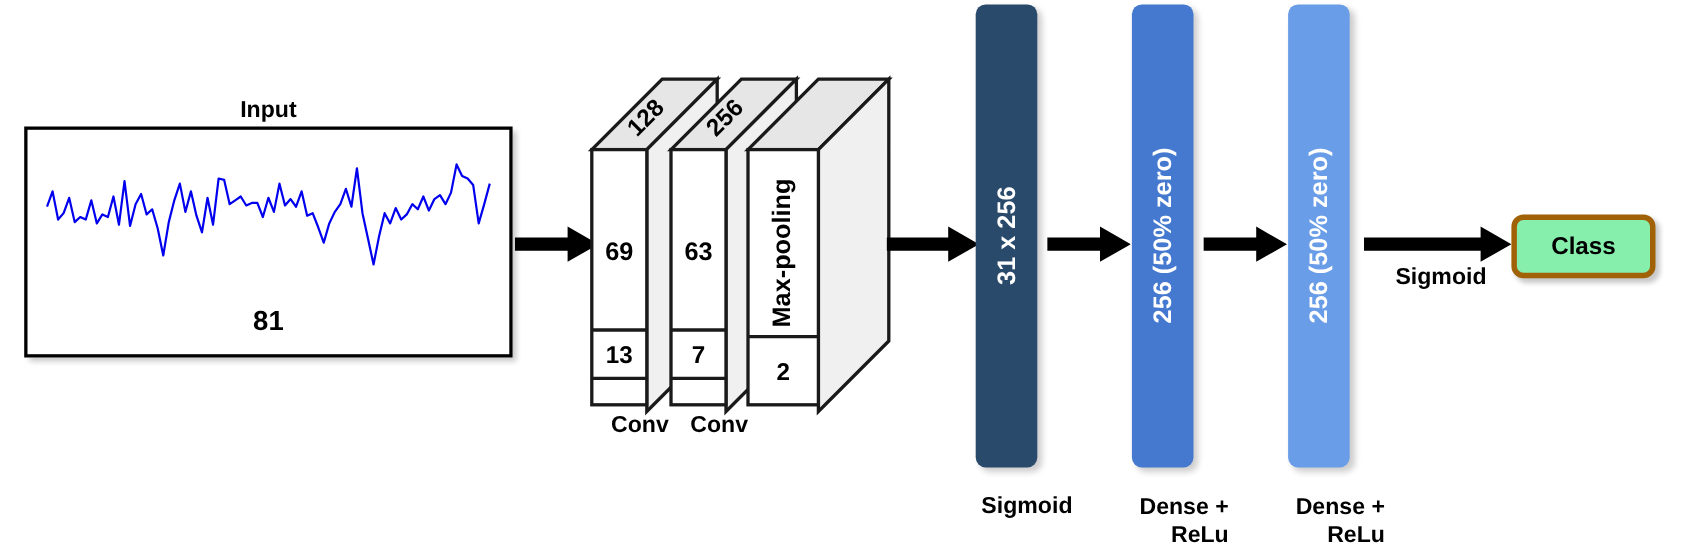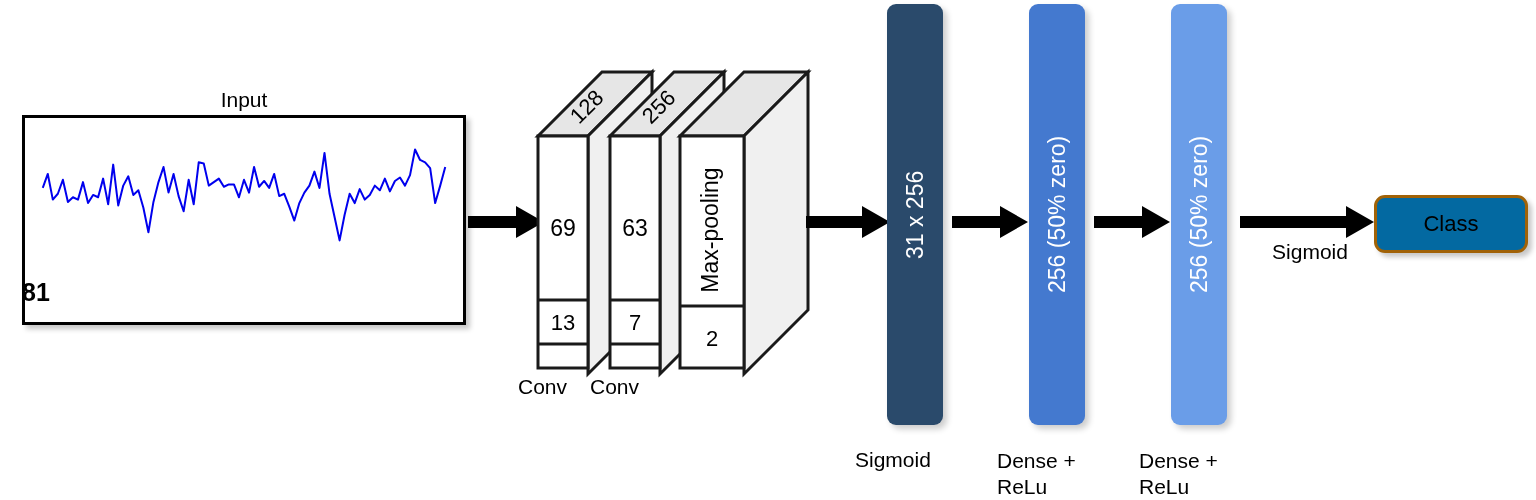--- a/index.html
+++ b/index.html
@@ -1,57 +1,57 @@
 <!DOCTYPE html>
 <html><head>
 <meta charset="utf-8">
 <style>
   html,body{margin:0;padding:0;background:#ffffff;}
   body{width:1536px;height:500px;overflow:hidden;font-family:"Liberation Sans",sans-serif;color:#000;}
   #stage{position:relative;width:1536px;height:500px;}
 
-  .abs{position:absolute;}
+  .abs{position:absolute;font-weight:bold;}
 
   
   #input-title{left:22px;top:88px;width:444px;text-align:center;font-size:21px;}
   #input-box{left:22px;top:115px;width:444px;height:210px;background:#fff;border:3px solid #000;
              box-sizing:border-box;box-shadow:4px 4px 5px rgba(0,0,0,.22);}
   #input-signal{left:0;top:0;width:100%;height:100%;}
-  #input-count{left:22px;top:278px;width:444px;text-align:left;font-size:25px;font-weight:bold;}
+  #input-count{left:22px;top:278px;width:444px;text-align:center;font-size:25px;font-weight:bold;}
 
   
   .arrow{height:40px;}
   .arrow svg{display:block;}
 
   
   .block3d{}
   .block3d svg{display:block;overflow:visible;}
   .face-front{fill:#ffffff;stroke:#1a1a1a;stroke-width:3;}
   .face-top{fill:#e6e6e6;stroke:#1a1a1a;stroke-width:3;}
   .face-side{fill:#f0f0f0;stroke:#1a1a1a;stroke-width:3;}
   .divline{stroke:#1a1a1a;stroke-width:3;}
 
   .vlabel{font-family:"Liberation Sans",sans-serif;font-size:22px;fill:#000;}
   .vlabel-big{font-size:23px;}
   .deplabel{font-family:"Liberation Sans",sans-serif;font-size:22px;fill:#000;}
 
-  .caption{font-size:21px;text-align:left;}
+  .caption{font-size:21px;text-align:right;}
 
   
   .bar{border-radius:9px;box-shadow:4px 4px 6px rgba(0,0,0,.20);}
   .bar-text{
     position:absolute;left:0;top:0;width:100%;height:100%;
     display:flex;align-items:center;justify-content:center;
     color:#fff;font-size:23px;white-space:nowrap;
     writing-mode:vertical-rl;transform:rotate(180deg);
   }
 
   
-  #class-box{left:1374px;top:195px;width:154px;height:58px;background:#0369a1;
-             border:3px solid #a16207;border-radius:11px;box-sizing:border-box;
+  #class-box{left:1374px;top:195px;width:131px;height:58px;background:#86efac;
+             border:5px solid #a16207;border-radius:11px;box-sizing:border-box;
              display:flex;align-items:center;justify-content:center;font-size:22px;
              box-shadow:4px 4px 5px rgba(0,0,0,.22);}
   #sigmoid-label{left:1245px;top:240px;width:130px;text-align:center;font-size:21px;}
 </style>
 </head>
 <body>
 
 <div id="stage">
 
   <div class="abs" id="input-title">Input</div>

